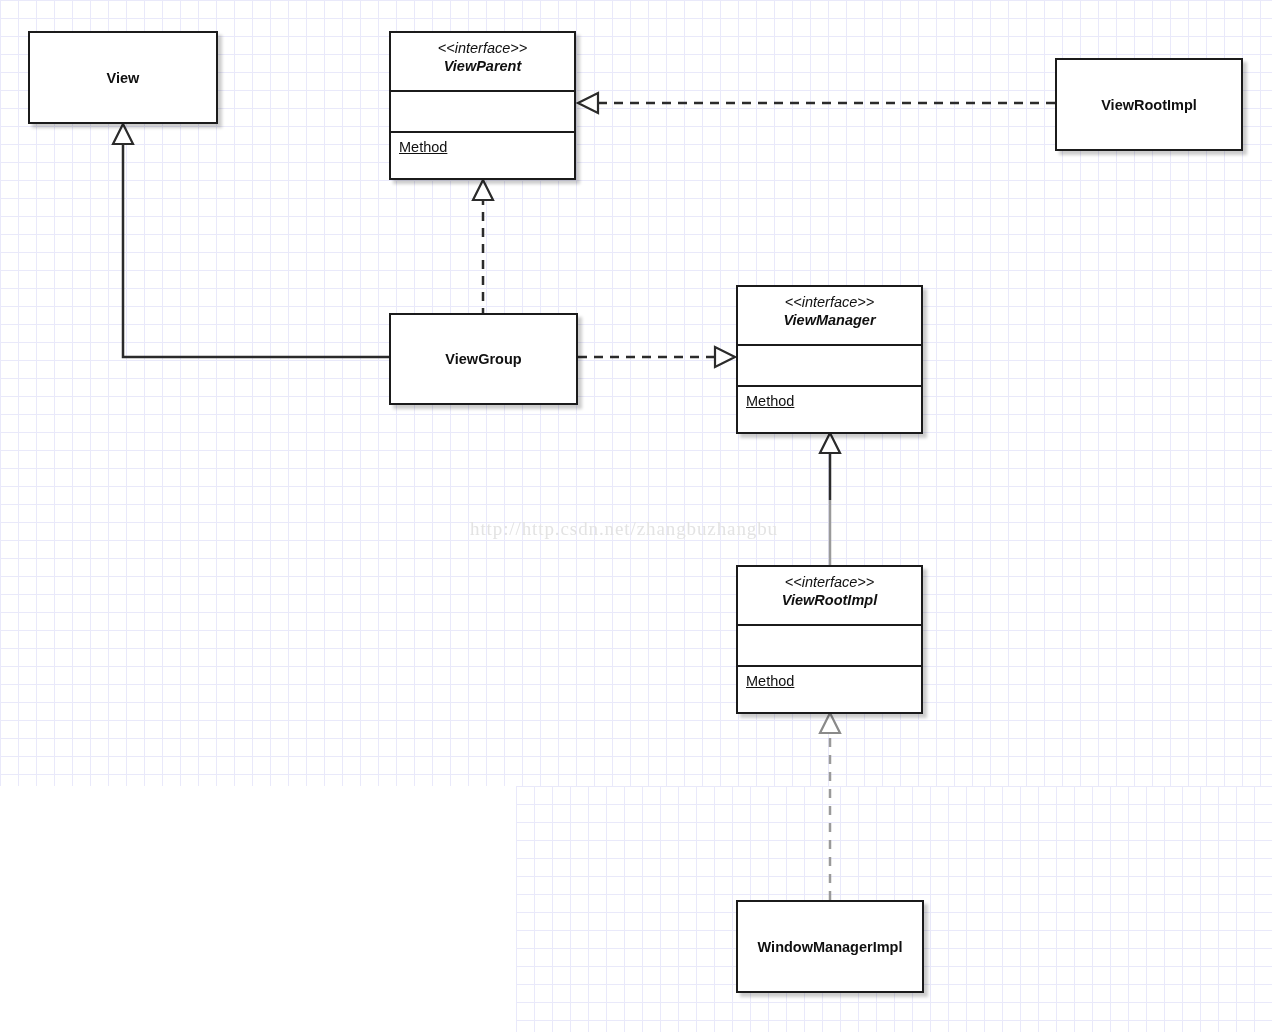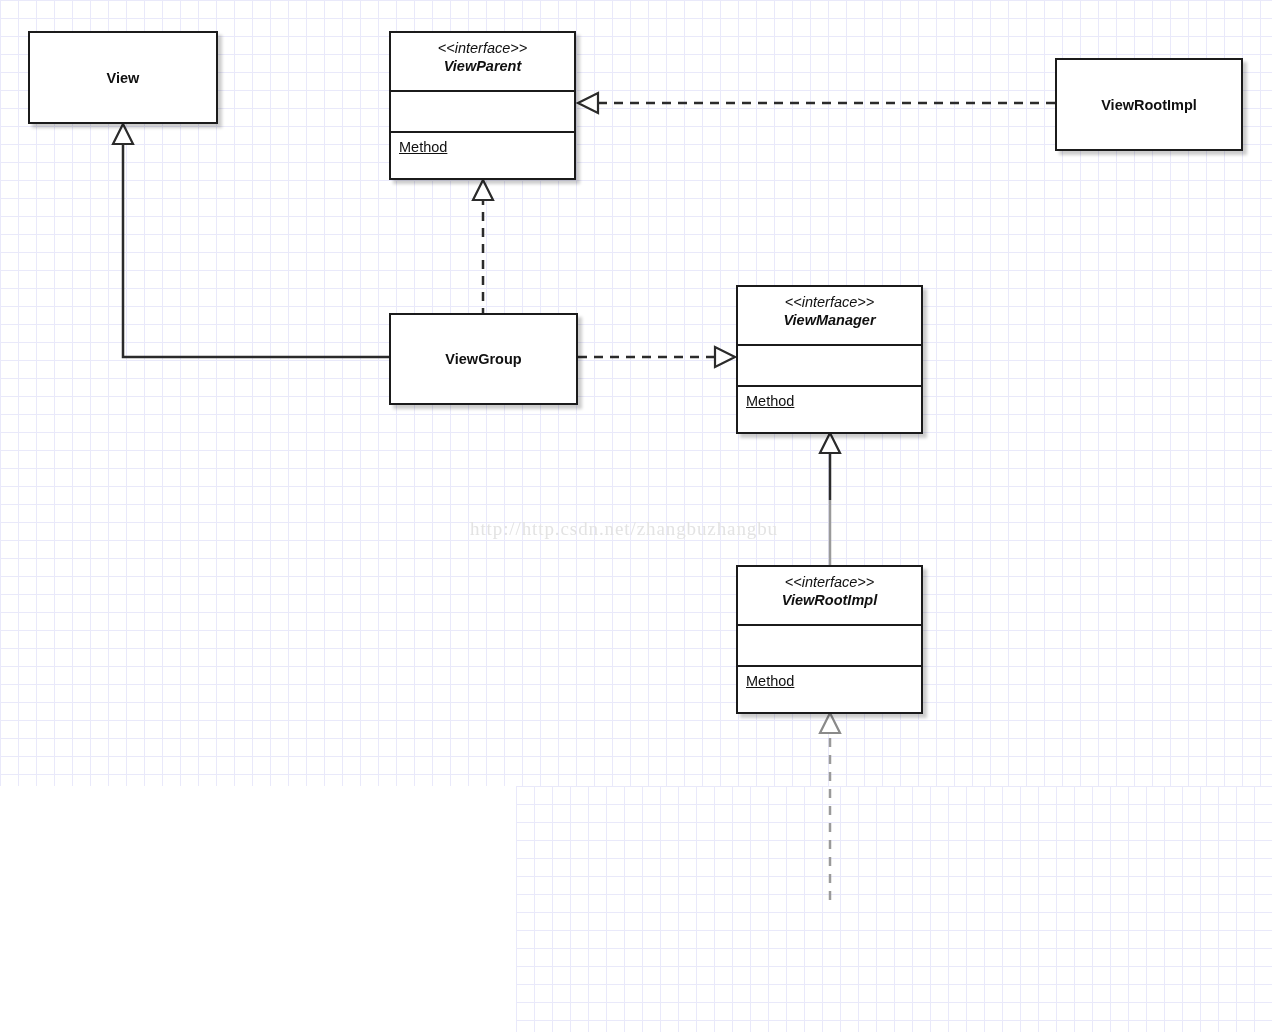--- a/index.html
+++ b/index.html
@@ -181,14 +181,17 @@
 
   <div class="uml-box" style="left:736px; top:565px; width:187px; height:149px;">
     <div class="title-pane" style="height:57px;">
       <div class="stereotype">&lt;&lt;interface&gt;&gt;</div>
       <div class="cls-name">ViewRootImpl</div>
     </div>
     <div class="divider attr-pane"></div>
     <div class="divider method-pane" style="height:47px;">Method</div>
   </div>
 
+  <div class="uml-box" style="left:736px; top:900px; width:188px; height:93px;">
+    <div class="simple-box-label">WindowManagerImpl</div>
+  </div>
 
 </div>
 
 </body></html>

